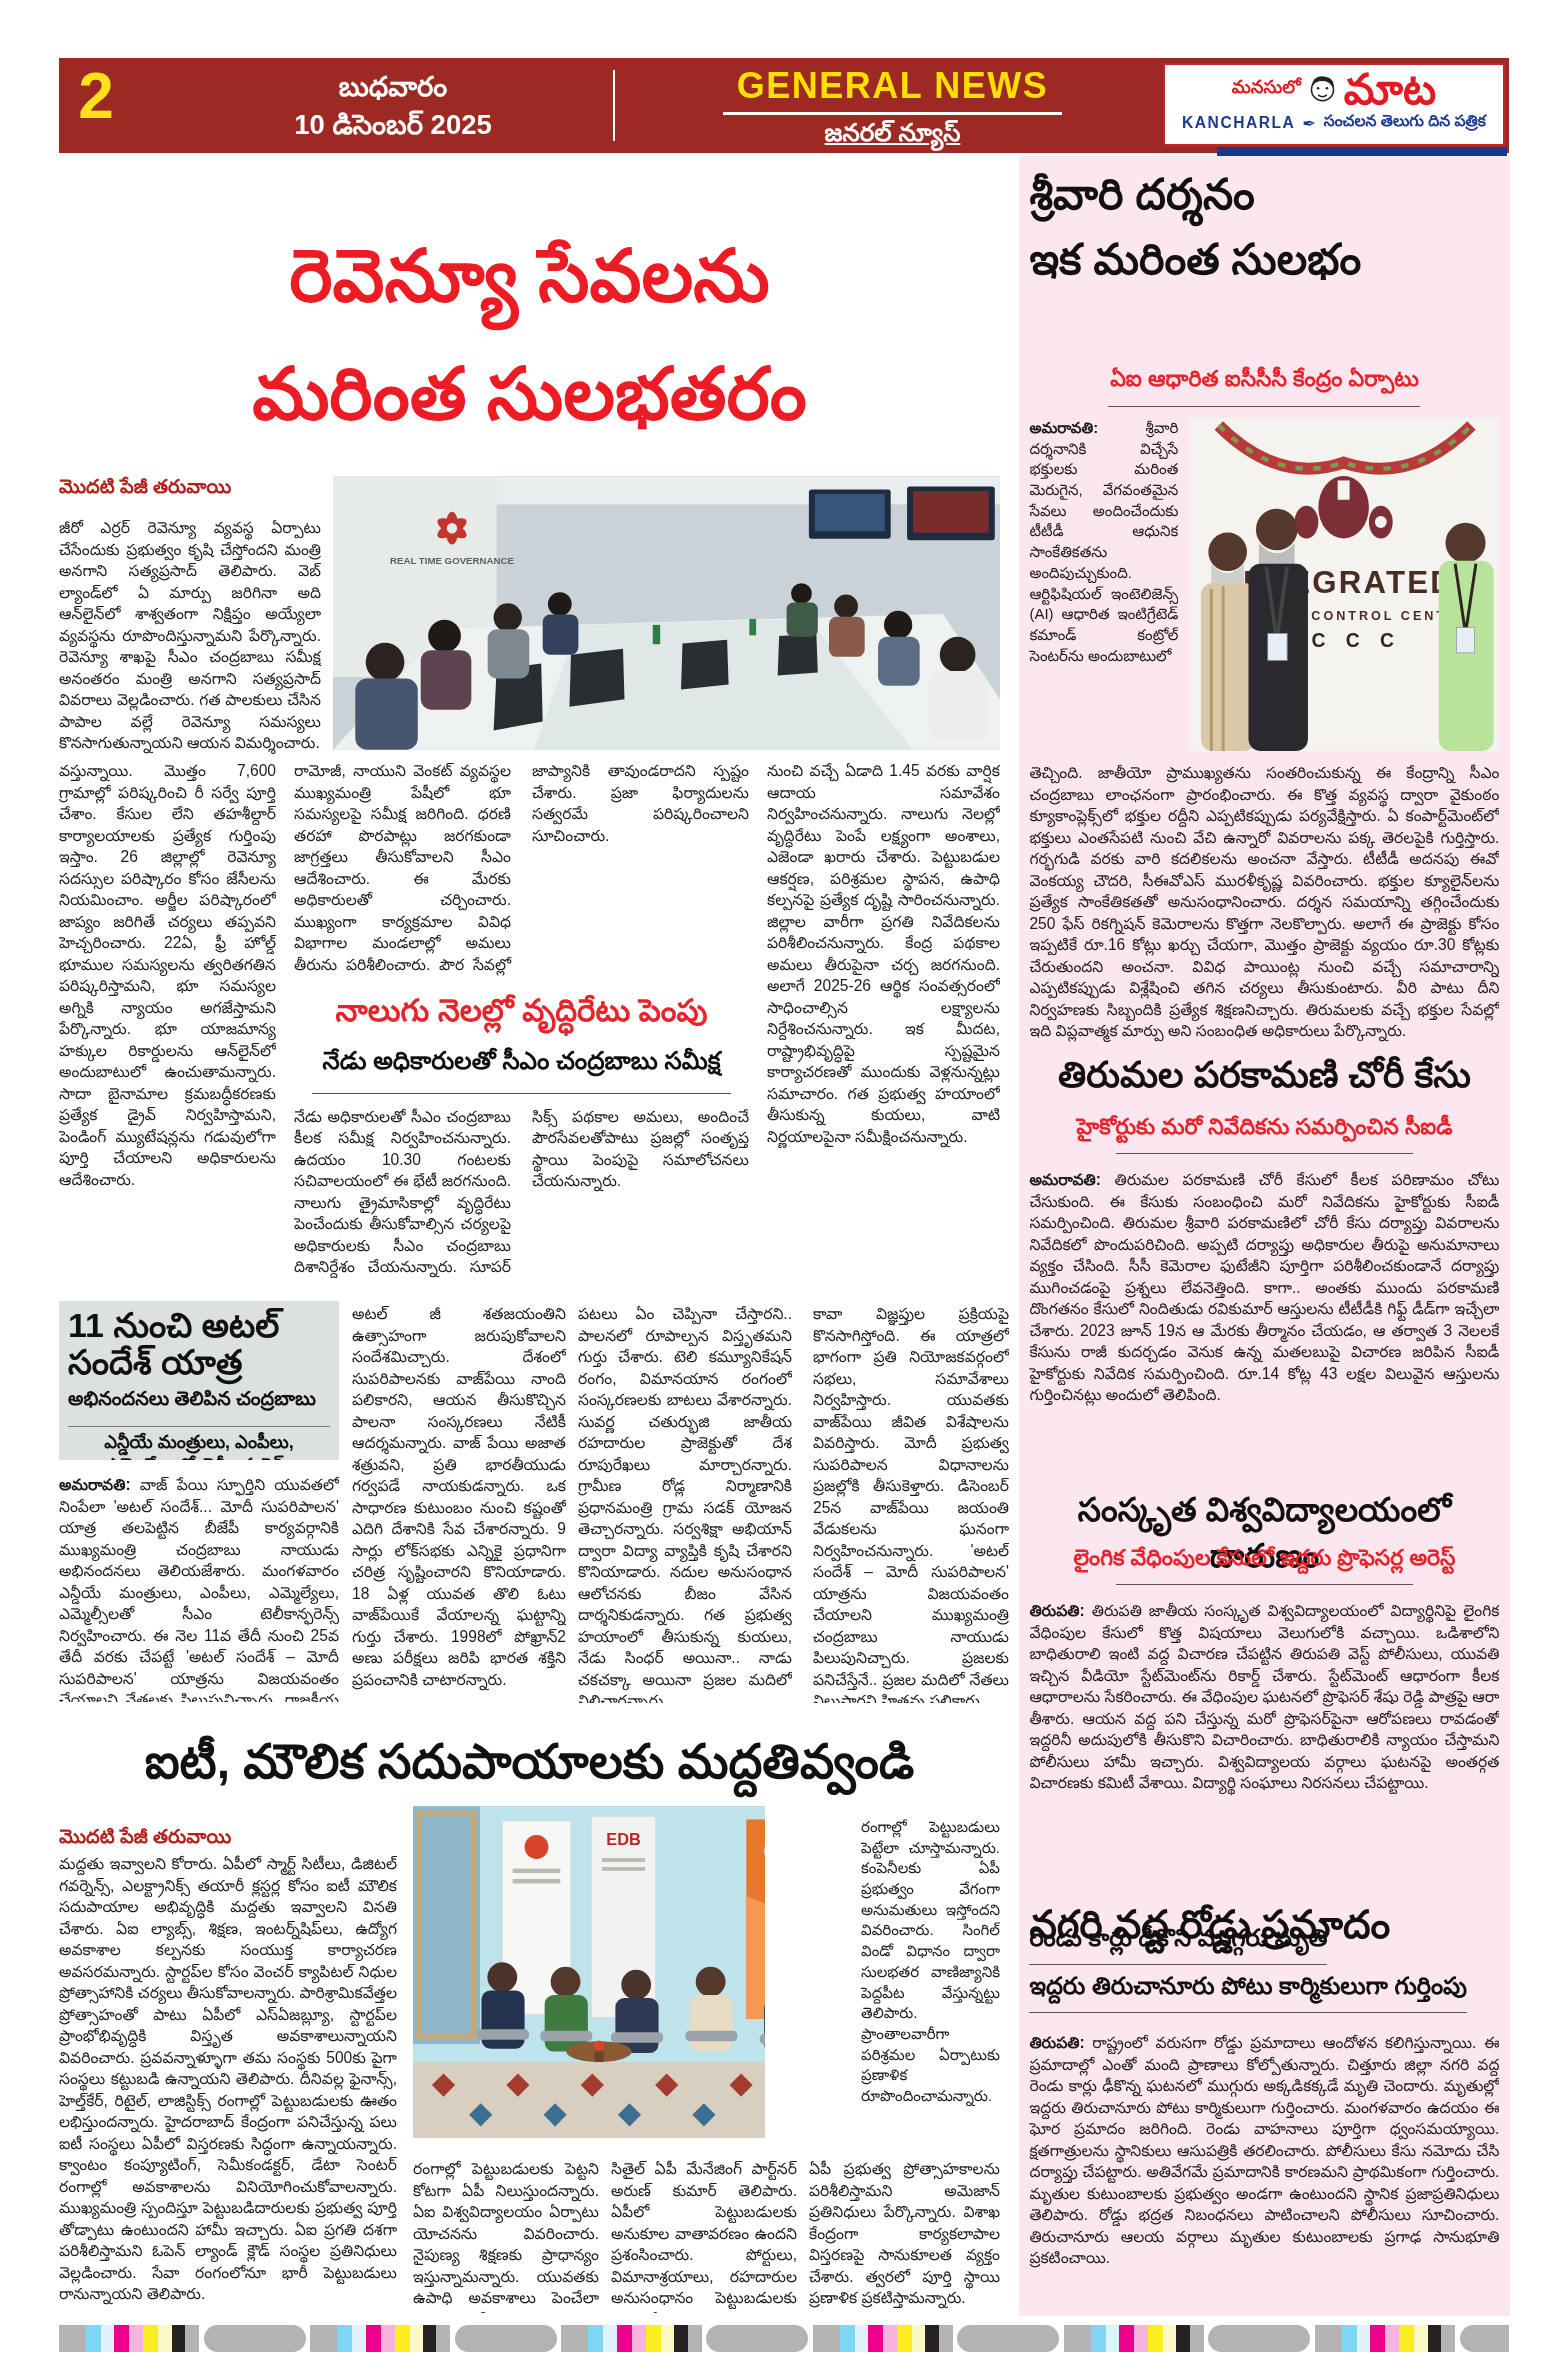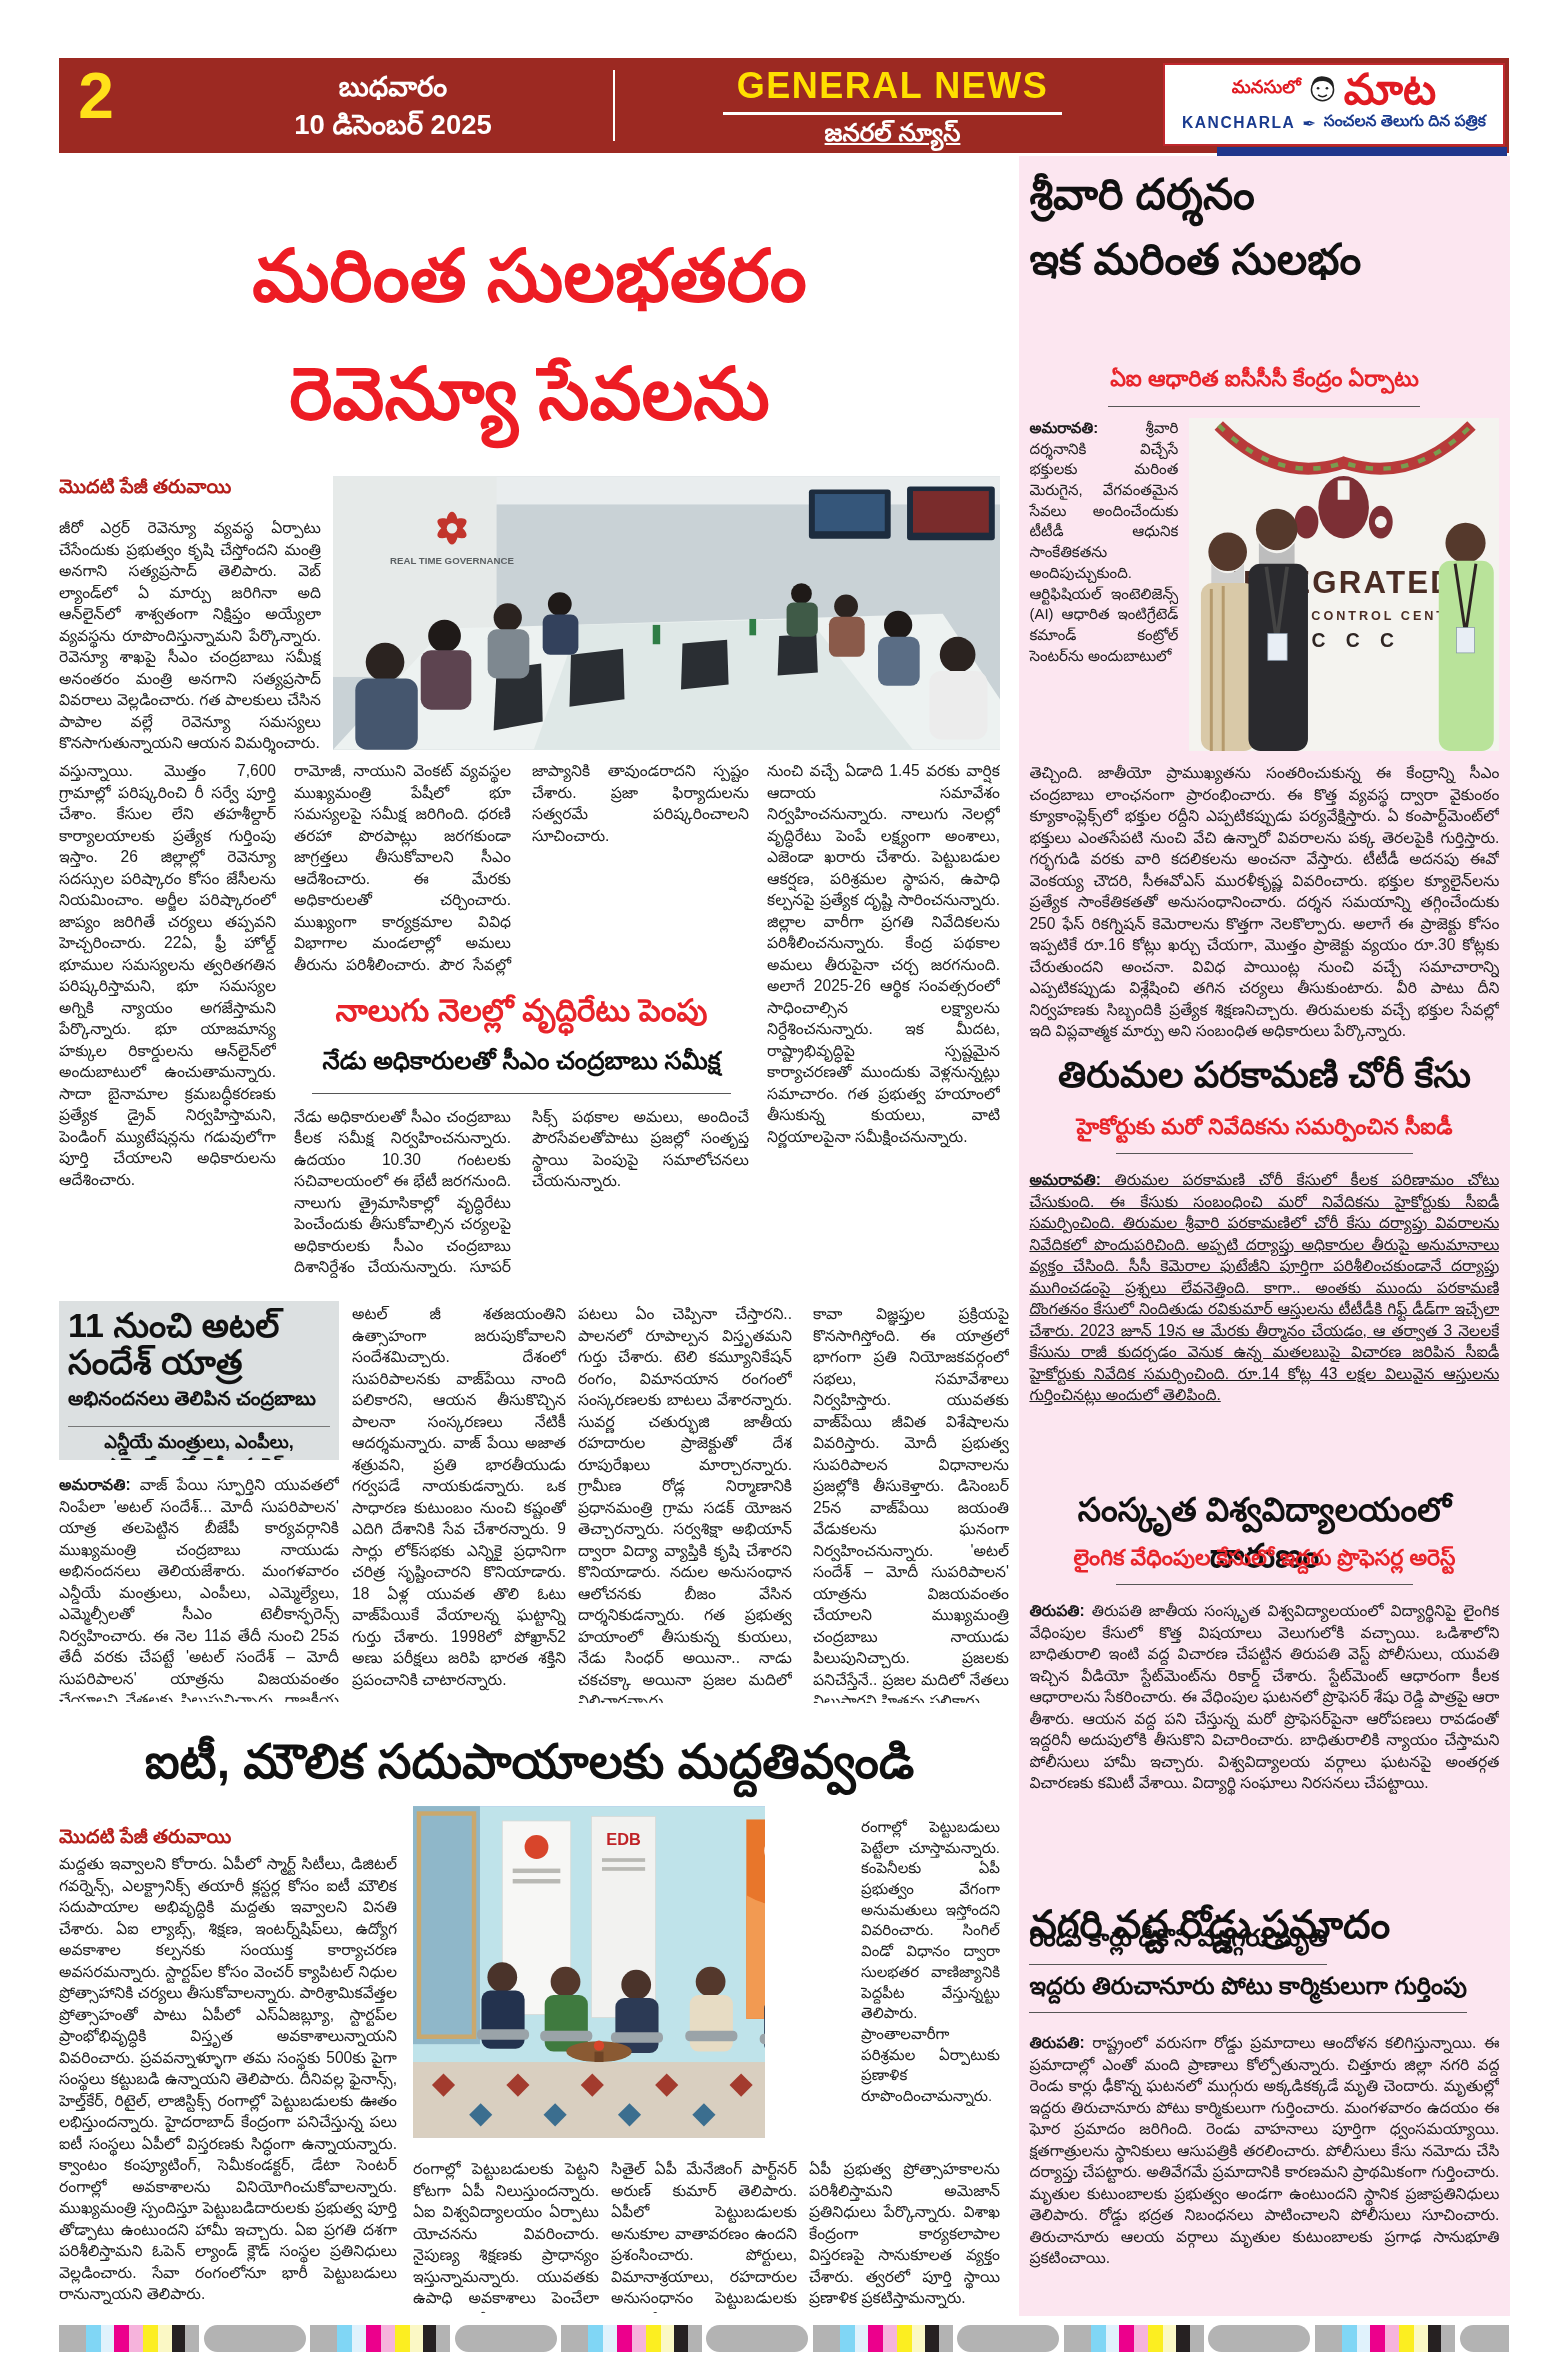--- a/index.html
+++ b/index.html
@@ -70,21 +70,21 @@
   .s-subhead { position:absolute; width:100%; text-align:center; color:#e8242a; font-size:22px; font-weight:bold; }
   .s-hairline { position:absolute; border-bottom:1.5px solid #555; }
   .s1-sub { top:210px; }
   .s1-line { left:89px; top:250px; width:312px; }
   .photoB { position:absolute; left:170px; top:262px; width:310px; height:333px; overflow:hidden; background:#f4f3ef; }
   .s1-mini { position:absolute; left:10.4px; top:262px; width:149px; height:333px; font-size:15px; }
   .s1-body { position:absolute; left:10.4px; top:606px; width:470px; height:283px; }
   .s2-headline { left:0; top:898px; width:491px; text-align:center; font-size:36px; }
   .s2-sub { top:958px; }
   .s2-line { left:97px; top:997px; width:297px; }
-  .s2-body { position:absolute; left:10.4px; top:1013px; width:470px; height:260px;text-decoration:underline; }
+  .s2-body { position:absolute; left:10.4px; top:1013px; width:470px; height:260px; }
   .s3-headline { left:0; top:1335px; width:491px; text-align:center; font-size:33px; }
   .s3-sub { top:1389px; }
   .s3-line { left:97px; top:1428px; width:297px; }
   .s3-body { position:absolute; left:10.4px; top:1444px; width:470px; height:245px; }
   .s4-headline { left:10.4px; top:1747px; width:470px; font-size:39px; }
   .s4-sub { position:absolute; left:10.4px; color:#111; font-size:24px; font-weight:bold; border-bottom:1.5px solid #555; padding-bottom:6px; }
   .s4-sub1 { top:1768px; }
   .s4-sub2 { top:1816px; }
   .s4-body { position:absolute; left:10.4px; top:1876px; width:470px; height:275px; }
 
@@ -124,22 +124,22 @@
       <div class="logo-row2">
         <span class="logo-pub">KANCHARLA</span>
         <span class="logo-nib">✒</span>
         <span class="logo-tag-bottom">సంచలన తెలుగు దిన పత్రిక</span>
       </div>
     </div>
   </div>
   <div class="abs logo-bar"></div>
 
   <div class="abs lead-headline">
+    <div>రెవెన్యూ సేవలను</div>
     <div>మరింత సులభతరం</div>
-    <div>రెవెన్యూ సేవలను</div>
   </div>
   <div class="abs lead-cont cont-label">మొదటి పేజీ తరువాయి</div>
 
   <div class="abs photoA">
     <svg width="667" height="274" viewBox="0 0 897 368">
       <rect x="0" y="0" width="897" height="368" fill="#c9d2d6"></rect>
       <rect x="0" y="0" width="897" height="38" fill="#e9edee"></rect>
       <rect x="0" y="0" width="220" height="270" fill="#e6eae9"></rect>
       <g>
         <g fill="#c2342c">

